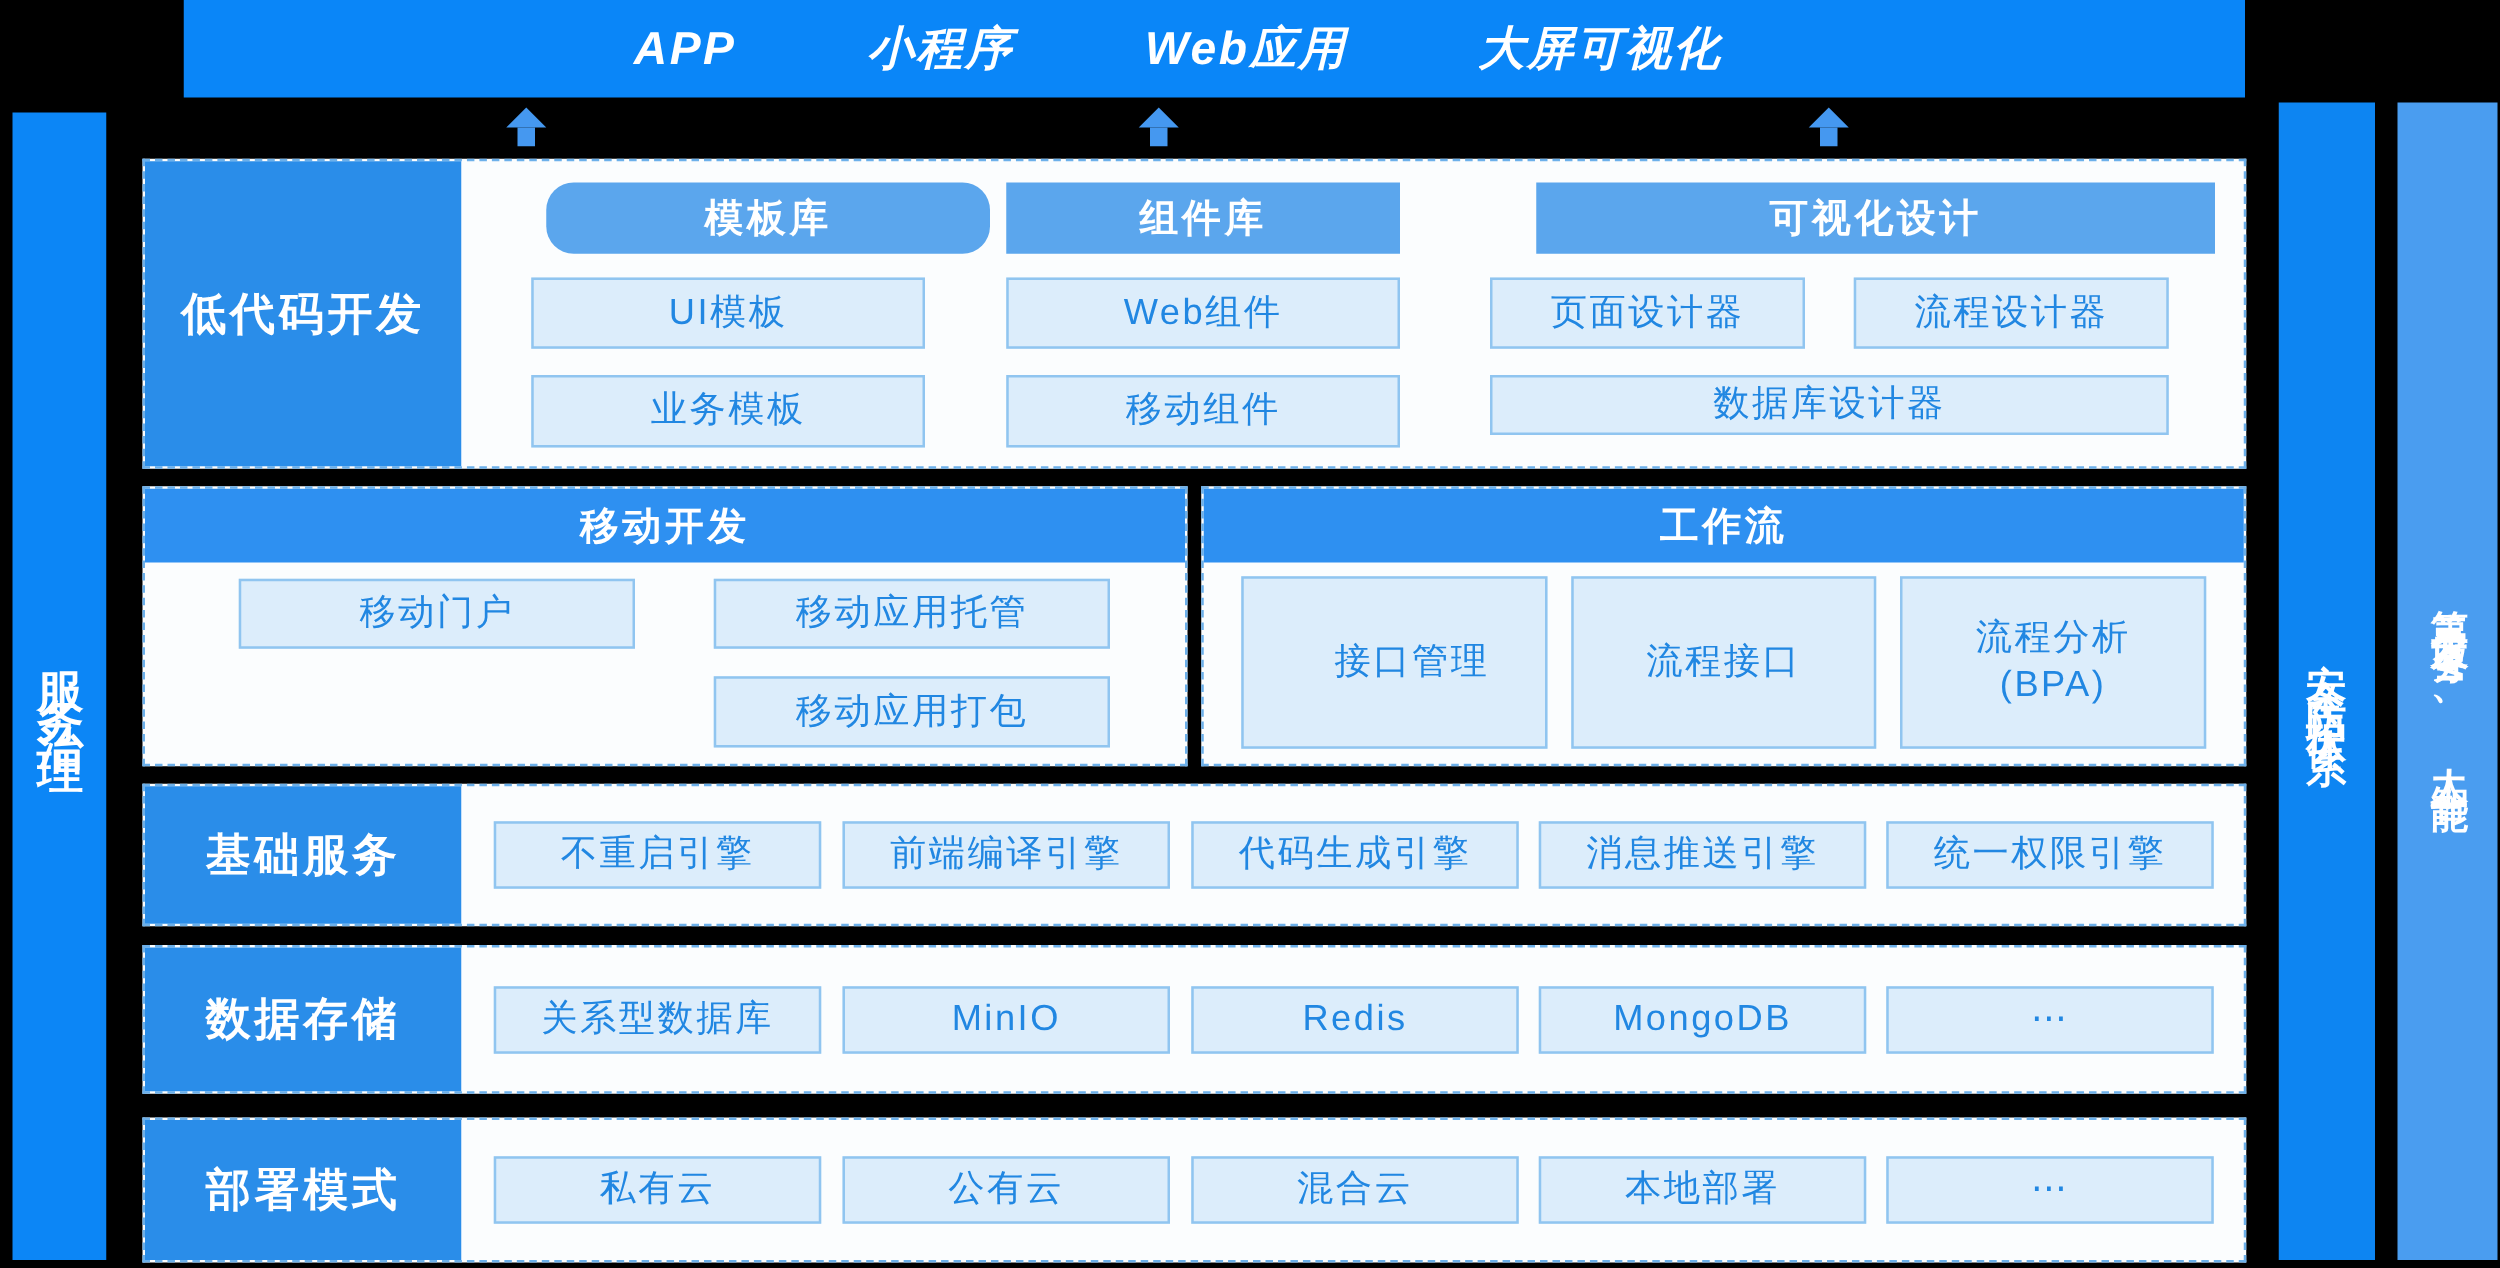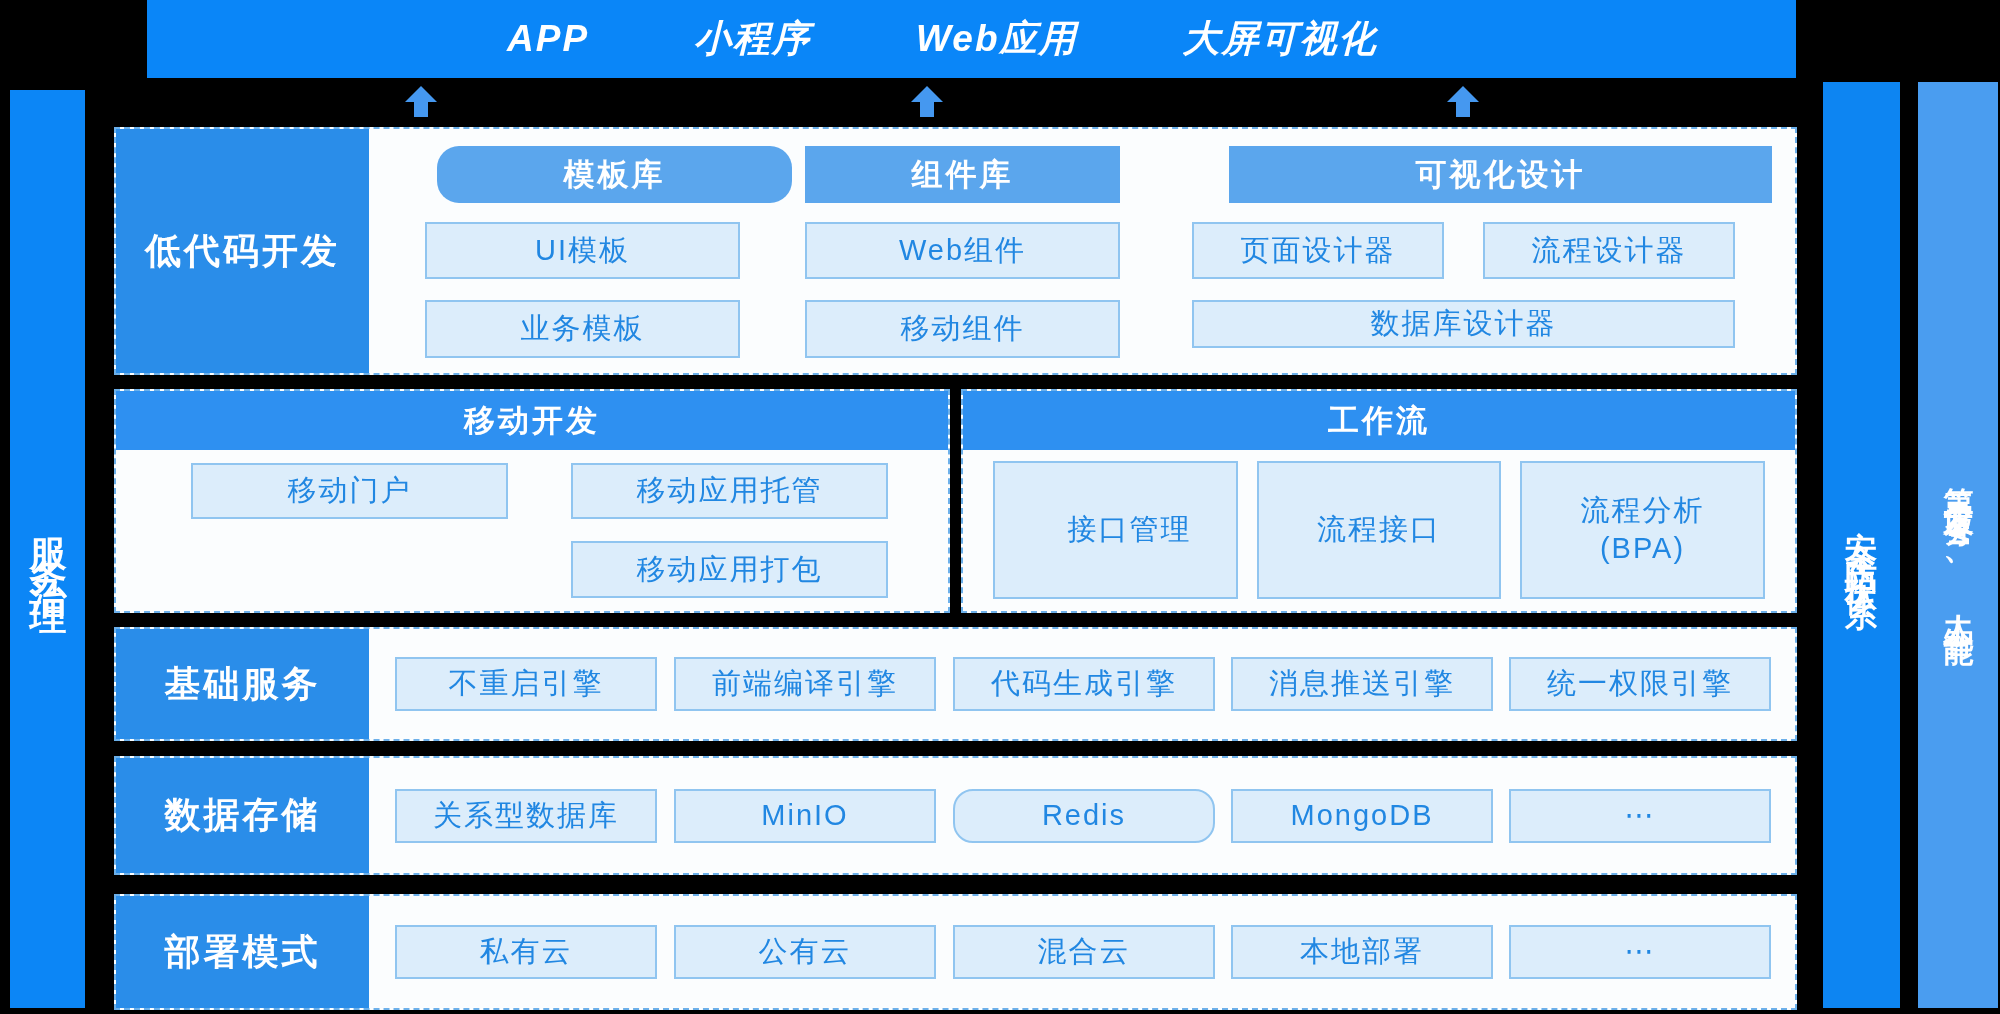--- a/index.html
+++ b/index.html
@@ -117,21 +117,21 @@
     <div class="btn" style="left:558px;top:28px;width:262px;height:54px;">前端编译引擎</div>
     <div class="btn" style="left:837px;top:28px;width:262px;height:54px;">代码生成引擎</div>
     <div class="btn" style="left:1115px;top:28px;width:262px;height:54px;">消息推送引擎</div>
     <div class="btn" style="left:1393px;top:28px;width:262px;height:54px;">统一权限引擎</div>
   </div>
 
   <div class="panel" style="top:756px;height:119px;">
     <div class="label-block">数据存储</div>
     <div class="btn" style="left:279px;top:31px;width:262px;height:54px;">关系型数据库</div>
     <div class="btn" style="left:558px;top:31px;width:262px;height:54px;">MinIO</div>
-    <div class="btn" style="left:837px;top:31px;width:262px;height:54px;border-radius:20px;">Redis</div>
+    <div class="btn" style="left:837px;top:31px;width:262px;height:54px;">Redis</div>
     <div class="btn" style="left:1115px;top:31px;width:262px;height:54px;">MongoDB</div>
     <div class="btn" style="left:1393px;top:31px;width:262px;height:54px;">⋯</div>
   </div>
 
   <div class="panel" style="top:894px;height:116px;">
     <div class="label-block">部署模式</div>
     <div class="btn" style="left:279px;top:29px;width:262px;height:54px;">私有云</div>
     <div class="btn" style="left:558px;top:29px;width:262px;height:54px;">公有云</div>
     <div class="btn" style="left:837px;top:29px;width:262px;height:54px;">混合云</div>
     <div class="btn" style="left:1115px;top:29px;width:262px;height:54px;">本地部署</div>

